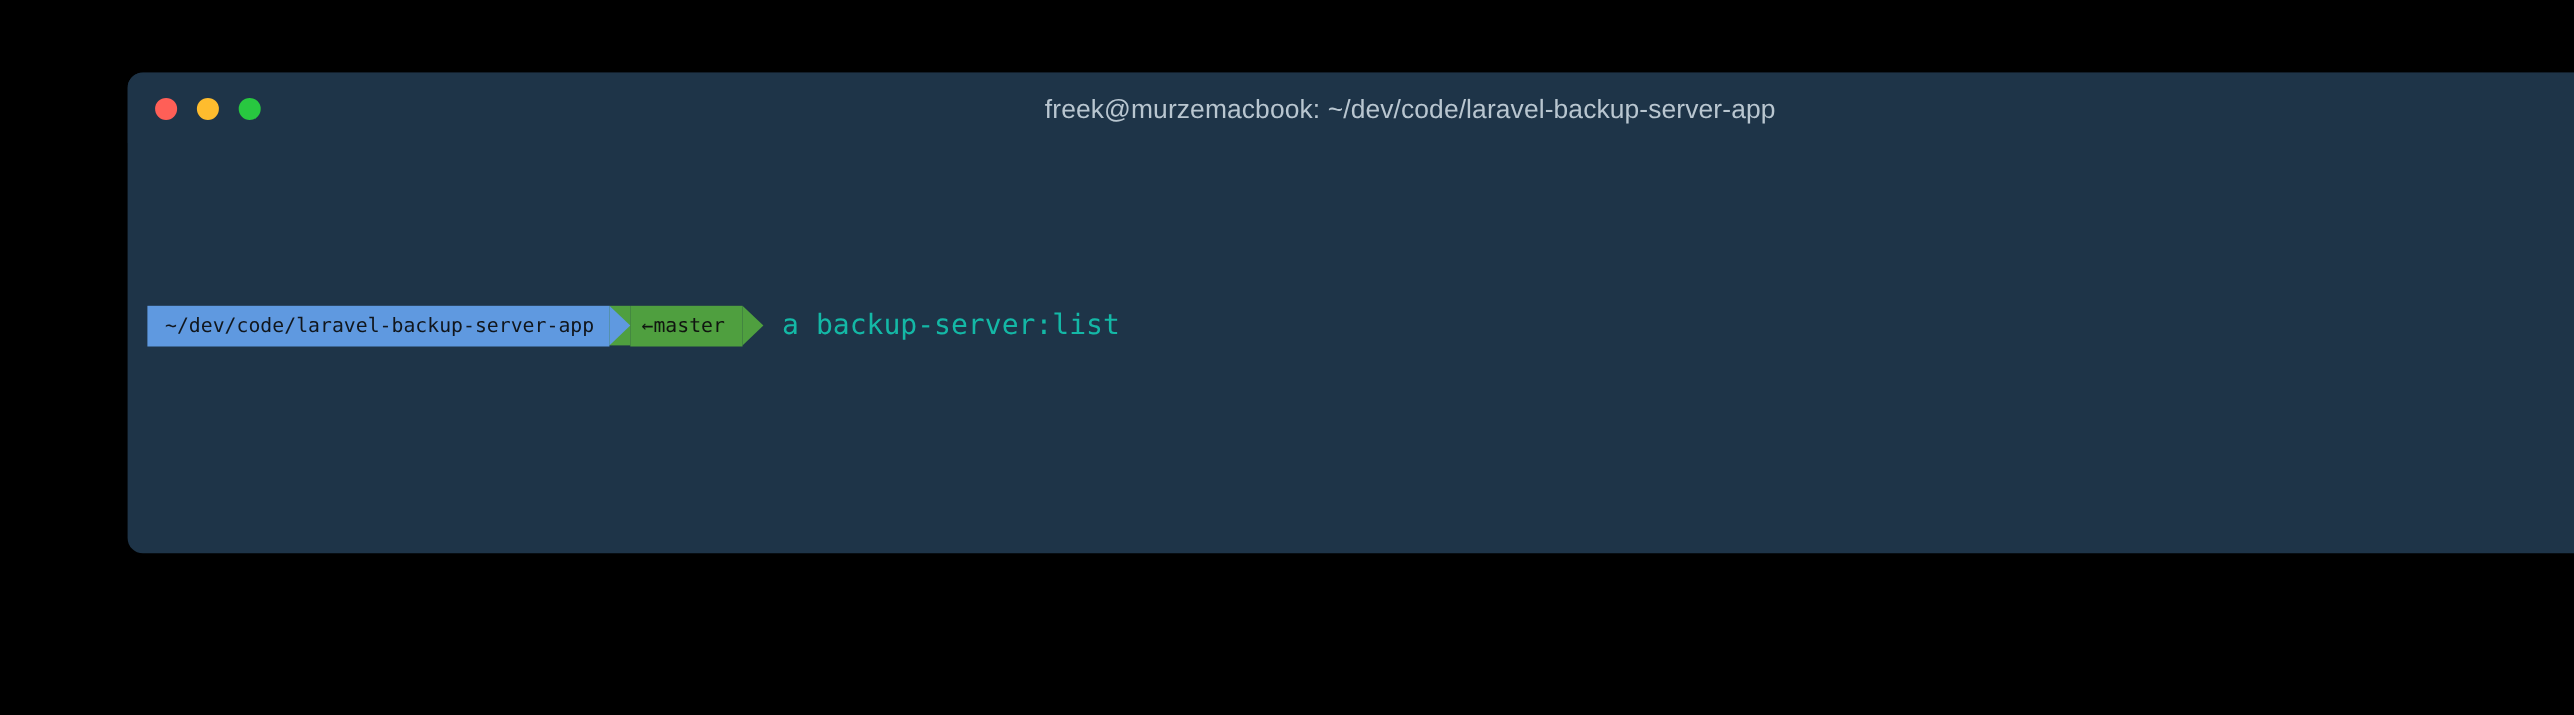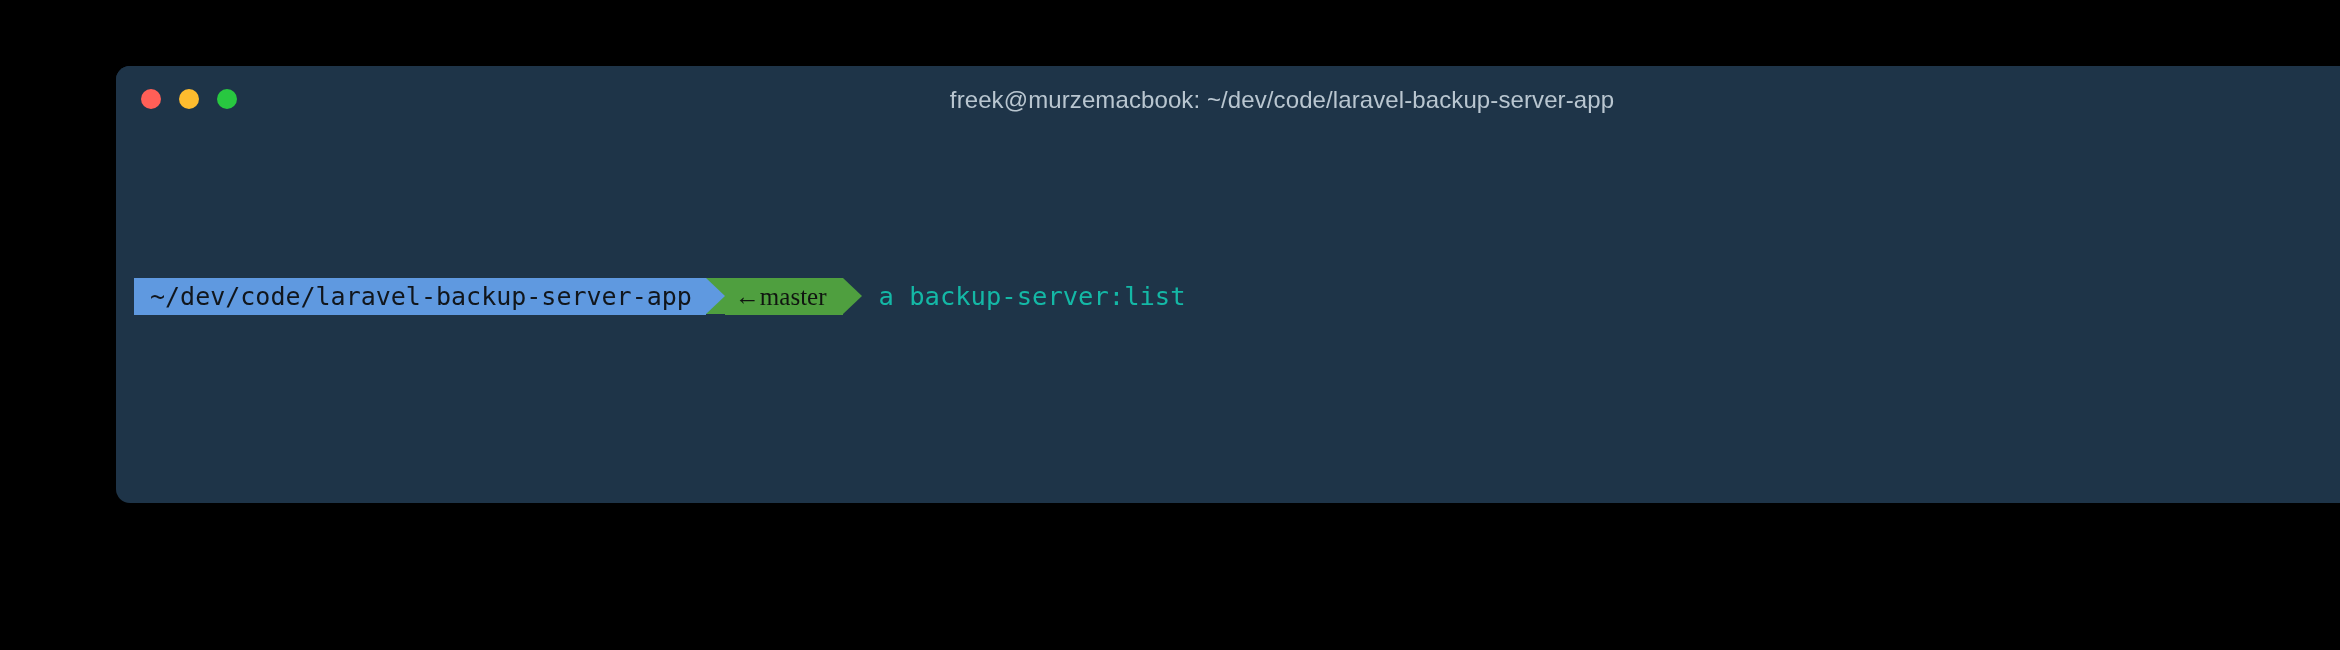--- a/index.html
+++ b/index.html
@@ -90,21 +90,21 @@
     align-items: stretch;
     padding-left: 18px;
     position: relative;
   }
 
   .seg {
     display: flex;
     align-items: center;
     height: 37px;
     font-family: "DejaVu Sans Mono", "Liberation Mono", monospace;
-    font-size: 25px;
+    font-size: 18px;
     white-space: pre;
   }
 
   .seg-path {
     background: #5f99e0;
     color: #11161c;
     padding: 0 14px 0 16px;
   }
 
   .arrow-blue-green {
@@ -114,21 +114,20 @@
     border-bottom: 18.5px solid transparent;
     border-left: 19px solid #5f99e0;
     background: #4f9f3f;
     flex: none;
   }
 
   .seg-branch {
     background: #4f9f3f;
     color: #101510;
     padding: 0 16px 0 10px;
-    font-family: Liberation Serif, serif;
   }
 
   .arrow-green-bg {
     width: 0;
     height: 0;
     border-top: 18.5px solid transparent;
     border-bottom: 18.5px solid transparent;
     border-left: 19px solid #4f9f3f;
     background: transparent;
     flex: none;

